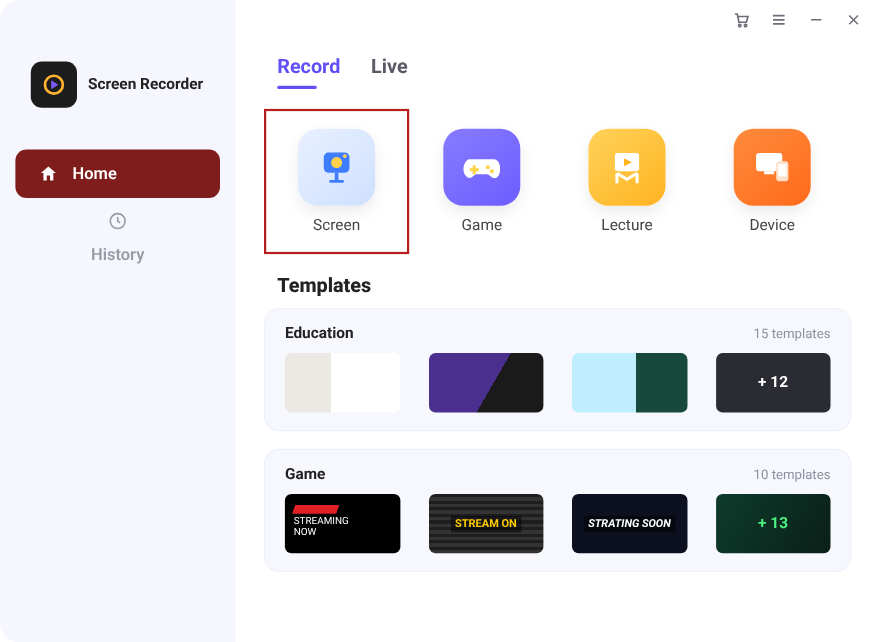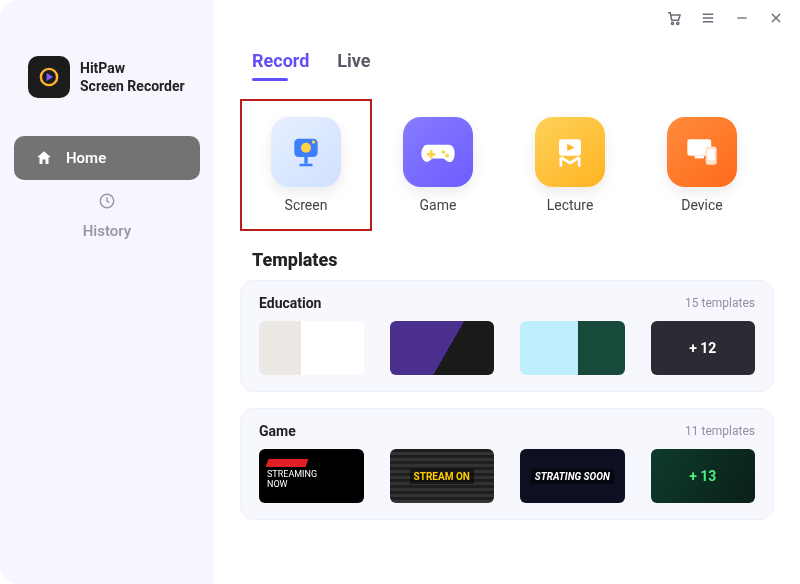--- a/index.html
+++ b/index.html
@@ -7,21 +7,21 @@
   .window { width: 800px; height: 584px; display: flex; background: #fff; border-radius: 18px; overflow: hidden; }
 
   
   .sidebar { width: 214px; background: #f6f6fe; padding: 56px 0 0 0; display: flex; flex-direction: column; }
   .brand { display: flex; gap: 10px; align-items: center; padding: 0 28px 38px 28px; }
   .brand-logo { width: 42px; height: 42px; border-radius: 10px; background: #1c1c1c; display: flex; align-items: center; justify-content: center; }
   .brand-logo svg { width: 26px; height: 26px; }
   .brand-text { display: flex; flex-direction: column; font-weight: 700; font-size: 14px; line-height: 18px; color: #222; }
   .nav { padding: 0 14px; }
   .nav-item { display: flex; align-items: center; gap: 12px; height: 44px; padding: 0 20px; border-radius: 10px; font-size: 15px; font-weight: 600; cursor: pointer; }
-  .nav-item.active { background: #737373; color: #fff; }
+  .nav-item.active { background: #7f1d1d; color: #fff; }
   .nav-item:not(.active) { color: #9a9aa6; margin-top: 12px; flex-direction: column; }
   .nav-icon { width: 20px; height: 20px; display: flex; align-items: center; justify-content: center; }
 
   
   .main { flex: 1; position: relative; padding: 0; min-width: 0; overflow: hidden; }
   .titlebar { position: absolute; top: 8px; right: 14px; display: flex; gap: 14px; align-items: center; color: #6d6d78; }
   .titlebar .tb-icon { width: 20px; height: 20px; display: flex; align-items: center; justify-content: center; cursor: pointer; }
 
   .content { padding: 50px 26px 0 26px; height: 100%; overflow: hidden; }
 
@@ -69,21 +69,20 @@
 
   <div class="sidebar">
     <div class="brand">
       <div class="brand-logo">
         <svg viewBox="0 0 32 32">
           <circle cx="16" cy="16" r="10" fill="none" stroke="#ffb430" stroke-width="3"></circle>
           <polygon points="13,11 21,16 13,21" fill="#7c5cff"></polygon>
         </svg>
       </div>
       <div class="brand-text">
-        <span>HitPaw</span>
         <span>Screen Recorder</span>
       </div>
     </div>
     <div class="nav">
       <div class="nav-item active">
         <span class="nav-icon">
           <svg width="18" height="18" viewBox="0 0 24 24" fill="#fff">
               <path d="M12 3l9 8h-3v9h-4v-6H10v6H6v-9H3z"></path>
             </svg>
         </span>
@@ -199,21 +198,21 @@
           <div class="thumb edu1"></div>
           <div class="thumb edu2"></div>
           <div class="thumb edu3"></div>
           <div class="thumb more">+ 12</div>
         </div>
       </div>
 
       <div class="card">
         <div class="card-head">
           <span class="cat">Game</span>
-          <span class="count">11 templates</span>
+          <span class="count">10 templates</span>
         </div>
         <div class="thumbs">
           <div class="thumb g1">
             <div class="stripe"></div>
             <div class="txt"><span>STREAMING</span><br><span>NOW</span></div>
           </div>
           <div class="thumb g2">
               <span class="label">STREAM ON</span>
             </div>
           <div class="thumb g3">

